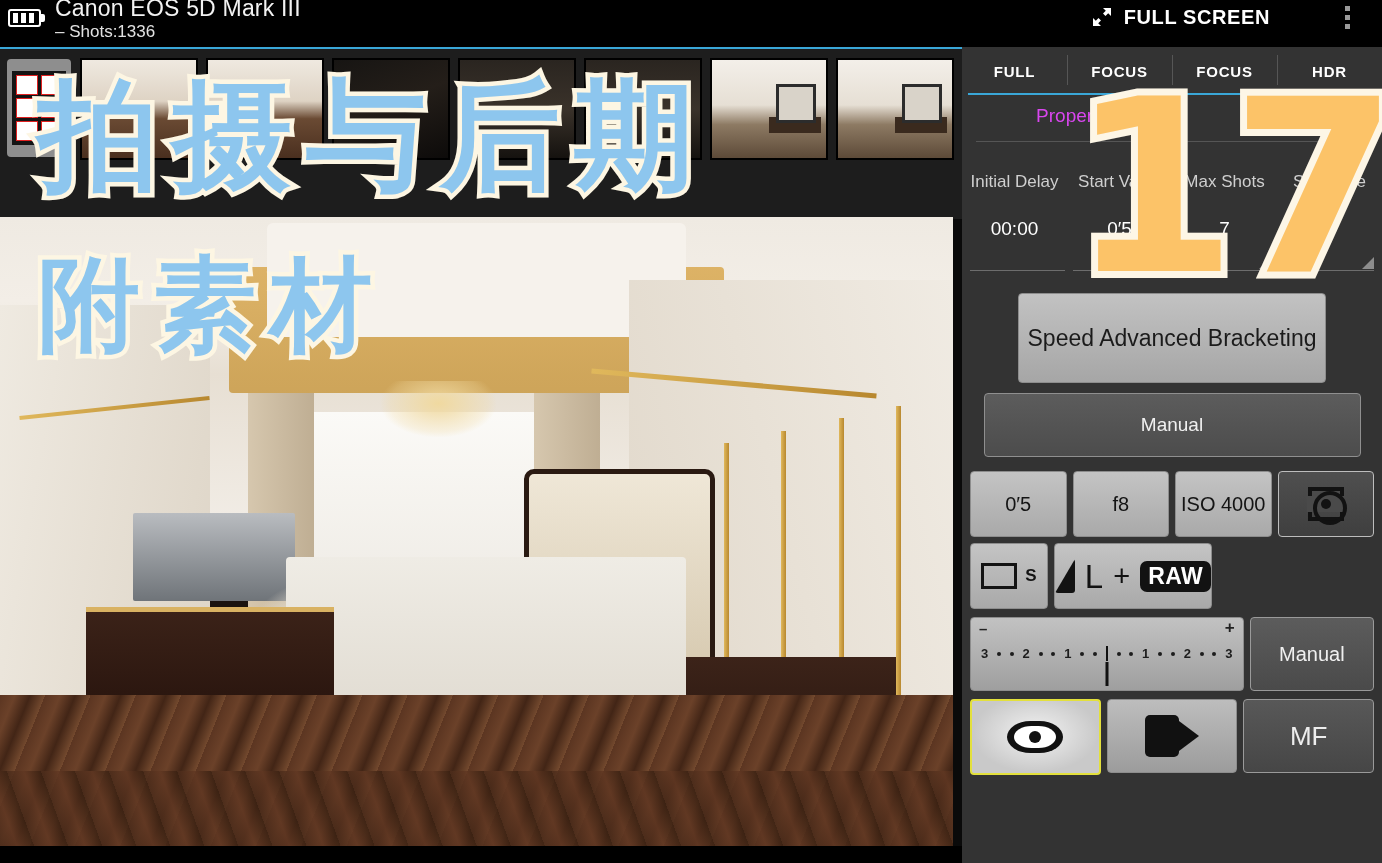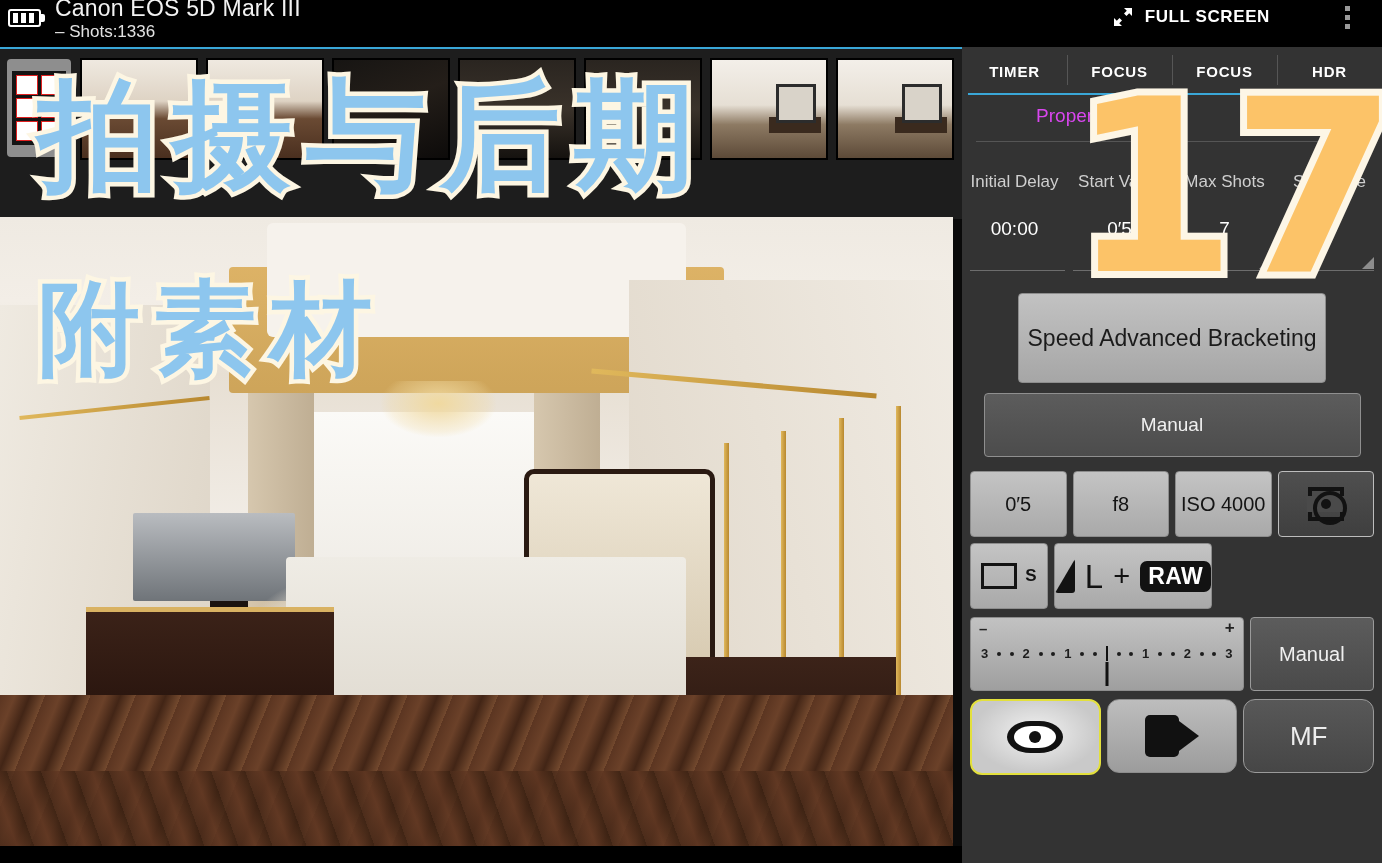--- a/index.html
+++ b/index.html
@@ -8,21 +8,21 @@
 
   
   .header{position:absolute;left:0;top:0;width:1382px;height:47px;background:#000;}
   .batt{position:absolute;left:8px;top:6px;width:40px;height:24px;}
   .batt .body{position:absolute;left:0;top:3px;width:33px;height:18px;border:2.5px solid #fff;border-radius:3px;box-sizing:border-box;}
   .batt .tip{position:absolute;left:33px;top:8px;width:4px;height:8px;background:#fff;border-radius:0 2px 2px 0;}
   .batt .bar{position:absolute;top:7px;width:5px;height:10px;background:#fff;}
   .cam-name{position:absolute;left:55px;top:-5px;color:#f2f2f2;font-size:23px;letter-spacing:.2px;white-space:nowrap;}
   .cam-shots{position:absolute;left:55px;top:22px;color:#e2e2e2;font-size:17px;white-space:nowrap;}
   .fs-btn{position:absolute;right:112px;top:2px;height:30px;display:flex;align-items:center;gap:10px;}
-  .fs-label{color:#fff;font-size:17px;font-weight:bold;letter-spacing:.6px;}
+  .fs-label{color:#fff;font-size:20px;font-weight:bold;letter-spacing:.6px;}
   .kebab{position:absolute;right:32px;top:2px;width:6px;height:30px;display:flex;flex-direction:column;justify-content:center;gap:4px;align-items:center;}
   .kebab i{display:block;width:5px;height:5px;background:#9a9a9a;}
 
   
   .filmstrip{position:absolute;left:0;top:47px;width:962px;height:170px;background:#1d1d1d;border-top:2px solid #3aa7d8;}
   .grid-tile{position:absolute;left:7px;top:10px;width:64px;height:98px;background:#8e8e8e;border-radius:4px;}
   .grid-tile .inner{position:absolute;left:5px;top:12px;right:5px;bottom:12px;background:#141414;display:grid;grid-template-columns:1fr 1fr;grid-template-rows:1fr 1fr 1fr;gap:3px;padding:4px;box-sizing:border-box;}
   .grid-tile .inner span{background:#fff;border:1.5px solid #e02020;box-sizing:border-box;}
   .thumbs{position:absolute;left:80px;top:9px;height:104px;display:flex;gap:8px;}
   .thumb{width:118px;height:102px;background:#0f0f0f;border:2px solid #000;box-sizing:border-box;position:relative;overflow:hidden;}
@@ -104,36 +104,36 @@
   .expcomp{height:72px;background:linear-gradient(180deg,#c2c2c2,#9f9f9f);border:1px solid #8d8d8d;border-radius:4px;position:relative;}
   .expcomp .minus{position:absolute;left:8px;top:2px;color:#222;font-size:15px;font-weight:bold;}
   .expcomp .plus{position:absolute;right:8px;top:0px;color:#222;font-size:17px;font-weight:bold;}
   .expscale{position:absolute;left:10px;right:10px;top:28px;display:flex;align-items:center;justify-content:space-between;color:#1d1d1d;font-size:13px;font-weight:bold;}
   .expscale .d{width:4px;height:4px;background:#1d1d1d;border-radius:50%;}
   .expscale .mid{width:2px;height:15px;background:#111;}
   .expneedle{position:absolute;left:50%;top:44px;width:3px;height:24px;background:#111;transform:translateX(-50%);}
   .manual-small{height:72px;background:linear-gradient(180deg,#5c5c5c,#4a4a4a);border:1px solid #9a9a9a;border-radius:4px;display:flex;align-items:center;justify-content:center;color:#efefef;font-size:20px;}
 
   .bot-row{margin:8px 8px 0;display:grid;grid-template-columns:1fr 1fr 1fr;gap:6px;}
-  .bbtn{height:72px;background:linear-gradient(180deg,#bdbdbd,#9c9c9c);border:1px solid #8d8d8d;border-radius:12px;display:flex;align-items:center;justify-content:center;}
+  .bbtn{height:72px;background:linear-gradient(180deg,#bdbdbd,#9c9c9c);border:1px solid #8d8d8d;border-radius:4px;display:flex;align-items:center;justify-content:center;}
   .bbtn.sel{background:radial-gradient(ellipse at 50% 45%,#f2f2f2 0%,#c9c9c9 70%);border:2px solid #e3e03c;}
   .bbtn.dark{background:linear-gradient(180deg,#585858,#464646);border:1px solid #9a9a9a;color:#ededed;font-size:26px;}
   .eye{width:56px;height:32px;position:relative;}
   .eye .o{position:absolute;inset:0;background:#111;border-radius:50% 50% 50% 50%/60% 60% 60% 60%;}
   .eye .w{position:absolute;left:7px;top:5px;right:7px;bottom:5px;background:#fff;border-radius:50%/60%;}
   .eye .p{position:absolute;left:50%;top:50%;width:12px;height:12px;margin:-6px 0 0 -6px;background:#111;border-radius:50%;}
   .vid{display:flex;align-items:center;}
   .vid .b{width:34px;height:42px;background:#111;border-radius:5px;}
   .vid .t{width:0;height:0;border-top:15px solid transparent;border-bottom:15px solid transparent;border-left:20px solid #111;}
 
   
   .ov{position:absolute;font-family:"DejaVu Sans","Liberation Sans",sans-serif;font-weight:bold;color:#8dc6ee;
       -webkit-text-stroke:9px #fdf6e3;paint-order:stroke fill;letter-spacing:14px;white-space:nowrap;}
   .ov1{left:38px;top:56px;font-size:120px;}
-  .ov2{left:38px;top:262px;font-size:102px;}
+  .ov2{left:38px;top:238px;font-size:102px;}
   .ov-num{position:absolute;left:1070px;top:48px;font-size:240px;font-weight:bold;color:#fcc368;
       font-family:"DejaVu Sans","Liberation Sans",sans-serif;-webkit-text-stroke:14px #fdf6e6;paint-order:stroke fill;letter-spacing:-6px;}
 </style>
 </head>
 <body>
 
 <div class="app">
 
   <div class="header">
     <div class="batt">
@@ -206,21 +206,21 @@
     <div class="sideboard"></div>
     <div class="nightstand"></div>
     <div class="floor"></div>
     <div class="floor2"></div>
   </div>
   <div class="bot-black"></div>
 
   <div class="panel">
 
     <div class="tabs">
-      <div class="tab">TIMER</div>
+      <div class="tab">FULL</div>
       <div class="tab">FOCUS</div>
       <div class="tab">FOCUS</div>
       <div class="tab">HDR</div>
     </div>
     <div class="tabline">
         <i></i>
       </div>
 
     <div class="prop-row">
       <div class="prop-cell">Property</div>

